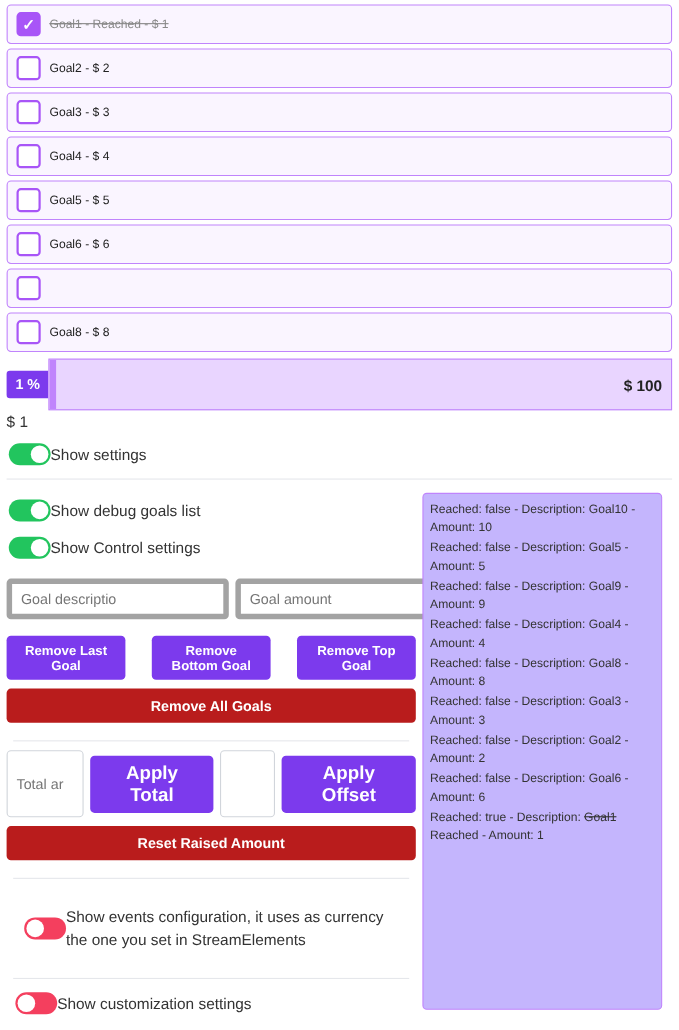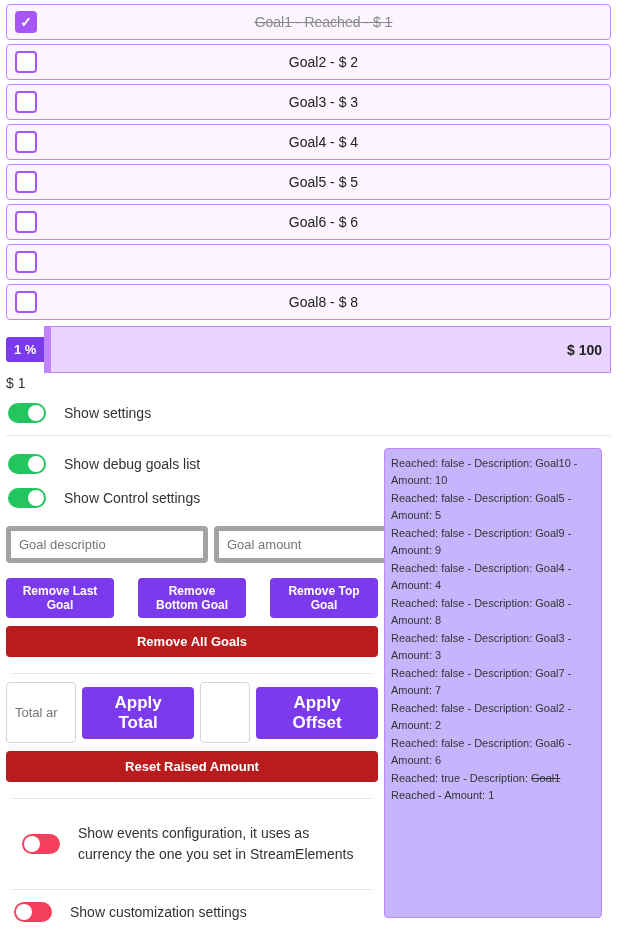--- a/index.html
+++ b/index.html
@@ -42,22 +42,22 @@
 
     .goal-item .checkbox.checked::after {
       content: '✓';
       color: #fff;
       font-size: 14px;
       font-weight: bold;
     }
 
     .goal-item .label {
       flex: 1;
-      text-align: center;
-      font-size: 14px;
+      text-align: left;
+      font-size: 11px;
       color: #222;
     }
 
     .goal-item.reached .label {
       text-decoration: line-through;
       color: #888;
     }
 
     .progress-section {
       margin: 6px 6px 2px 6px;
@@ -103,21 +103,21 @@
 
     .raised-display {
       margin: 2px 6px 8px 6px;
       font-size: 14px;
       color: #333;
     }
 
     .settings-row {
       display: flex;
       align-items: center;
-      gap: 18px;
+      gap: 0;
       margin: 6px 8px;
       padding: 4px 0;
     }
 
     .toggle {
       width: 38px;
       height: 20px;
       border-radius: 10px;
       position: relative;
       flex-shrink: 0;
@@ -409,18 +409,17 @@
   </div>
 
   <div class="right-panel scrollbar-visible">
 
   <div class="debug-item">Reached: false - Description: Goal10 - Amount: 10</div>
       <div class="debug-item">Reached: false - Description: Goal5 - Amount: 5</div>
       <div class="debug-item">Reached: false - Description: Goal9 - Amount: 9</div>
       <div class="debug-item">Reached: false - Description: Goal4 - Amount: 4</div>
       <div class="debug-item">Reached: false - Description: Goal8 - Amount: 8</div>
       <div class="debug-item">Reached: false - Description: Goal3 - Amount: 3</div>
-      <div class="debug-item">Reached: false - Description: Goal7 - Amount: 7</div>
       <div class="debug-item">Reached: false - Description: Goal2 - Amount: 2</div>
       <div class="debug-item">Reached: false - Description: Goal6 - Amount: 6</div>
       <div class="debug-item">Reached: true - Description: <s>Goal1</s><br>Reached - Amount: 1</div>
     </div>
 </div>
 
 </body></html>

